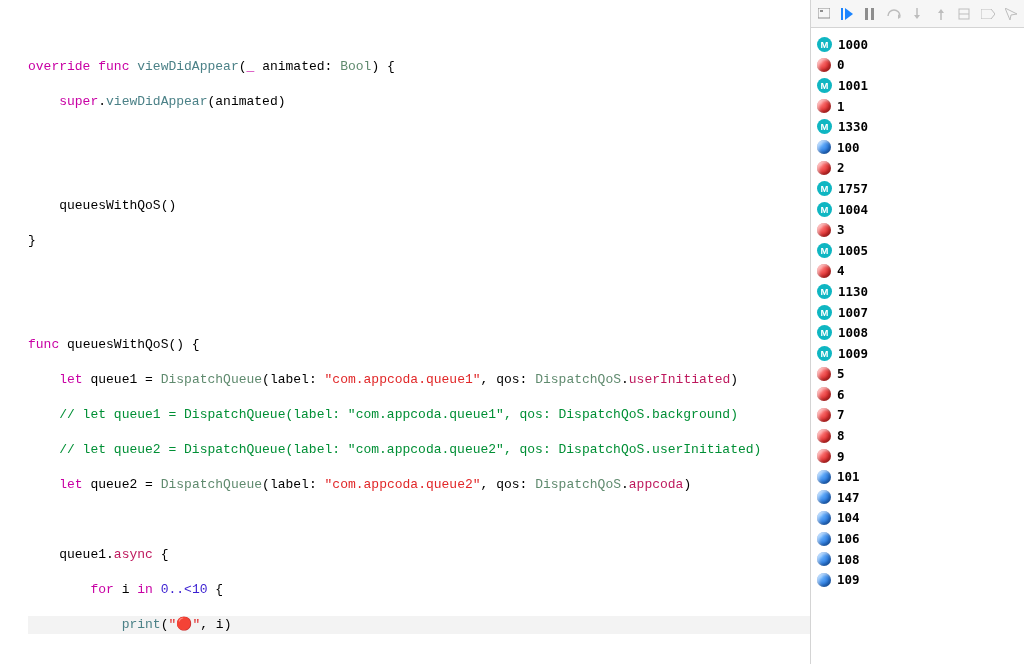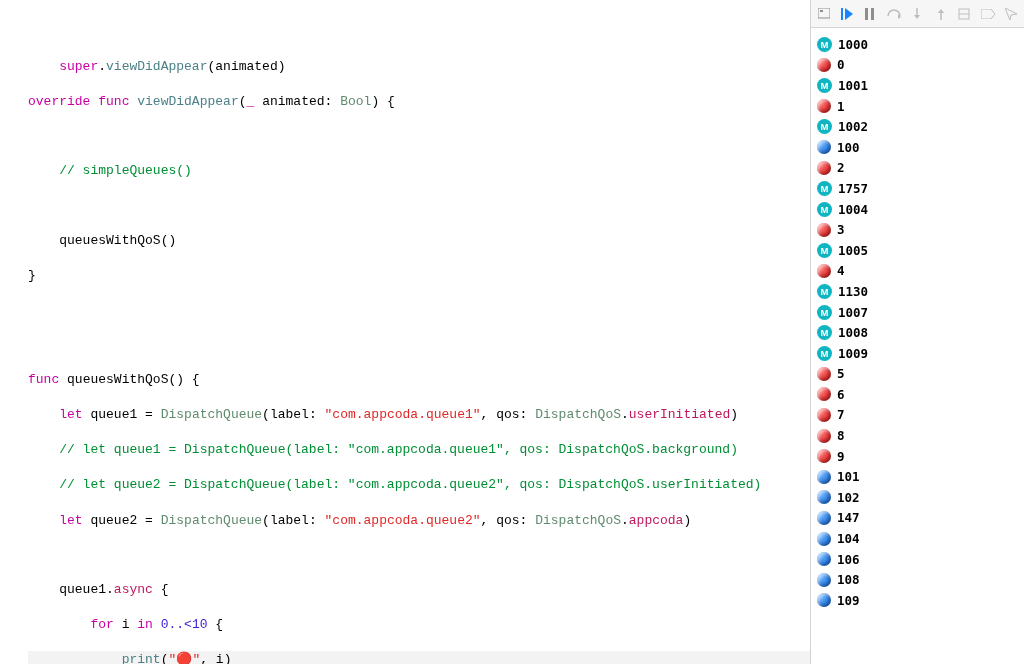--- a/index.html
+++ b/index.html
@@ -23,24 +23,23 @@
 .ball { width: 14px; height: 14px; border-radius: 50%; display:inline-block; box-shadow: inset -2px -2px 3px rgba(0,0,0,.25), inset 2px 2px 3px rgba(255,255,255,.6); }
 .red { background: radial-gradient(circle at 30% 30%, #ff7a7a, #e03030 60%, #b51e1e); }
 .blue { background: radial-gradient(circle at 30% 30%, #6fb6ff, #2a7be0 60%, #1e5db5); }
 .mcircle { width: 15px; height: 15px; border-radius: 50%; background: #0fb6c2; color: #fff; font-size: 9.5px; font-weight: 700; display:flex; align-items:center; justify-content:center; font-family: Helvetica, Arial, sans-serif; }
 svg { display:block; }
 </style>
 </head>
 <body>
 
 <div class="editor">
+<span class="ln"><span class="kw">override</span> <span class="kw">func</span> <span class="ovr">viewDidAppear</span>(<span class="kw">_</span> <span>animated</span>: <span class="typ">Bool</span>) <span>{</span></span>
 <span class="ln">    <span class="kw">super</span><span>.</span><span class="ovr">viewDidAppear</span>(<span>animated</span><span>)</span></span>
-<span class="ln"><span class="kw">override</span> <span class="kw">func</span> <span class="ovr">viewDidAppear</span>(<span class="kw">_</span> <span>animated</span>: <span class="typ">Bool</span>) <span>{</span></span>
-<span class="ln"></span>
-<span class="ln">    <span class="cmt">// simpleQueues()</span></span>
+<span class="ln"></span>
 <span class="ln"></span>
 <span class="ln">    <span>queuesWithQoS()</span></span>
 <span class="ln"><span>}</span></span>
 <span class="ln"></span>
 <span class="ln"></span>
 <span class="ln"><span class="kw">func</span> <span>queuesWithQoS</span>() <span>{</span></span>
 <span class="ln">    <span class="kw">let</span> <span>queue1</span> <span>=</span> <span class="typ">DispatchQueue</span>(label: <span class="str">"com.appcoda.queue1"</span>, qos: <span class="typ">DispatchQoS</span>.<span class="mth">userInitiated</span>)</span>
 <span class="ln">    <span class="cmt">// let queue1 = DispatchQueue(label: "com.appcoda.queue1", qos: DispatchQoS.background)</span></span>
 <span class="ln">    <span class="cmt">// let queue2 = DispatchQueue(label: "com.appcoda.queue2", qos: DispatchQoS.userInitiated)</span></span>
 <span class="ln">    <span class="kw">let</span> <span>queue2</span> <span>=</span> <span class="typ">DispatchQueue</span>(label: <span class="str">"com.appcoda.queue2"</span>, qos: <span class="typ">DispatchQoS</span>.<span class="mth">appcoda</span>)</span>
@@ -130,21 +129,21 @@
       <div class="row">
         <span class="mcircle">M</span>
         <span>1001</span>
       </div>
       <div class="row">
         <span class="ball red"></span>
         <span>1</span>
       </div>
       <div class="row">
         <span class="mcircle">M</span>
-        <span>1002</span>
+        <span>1330</span>
       </div>
       <div class="row">
         <span class="ball blue"></span>
         <span>100</span>
       </div>
       <div class="row">
         <span class="ball red"></span>
         <span>2</span>
       </div>
       <div class="row">
@@ -199,24 +198,20 @@
         <span class="ball red"></span>
         <span>8</span>
       </div>
       <div class="row">
         <span class="ball red"></span>
         <span>9</span>
       </div>
       <div class="row">
         <span class="ball blue"></span>
         <span>101</span>
-      </div>
-      <div class="row">
-        <span class="ball blue"></span>
-        <span>102</span>
       </div>
       <div class="row">
         <span class="ball blue"></span>
         <span>147</span>
       </div>
       <div class="row">
         <span class="ball blue"></span>
         <span>104</span>
       </div>
       <div class="row">

